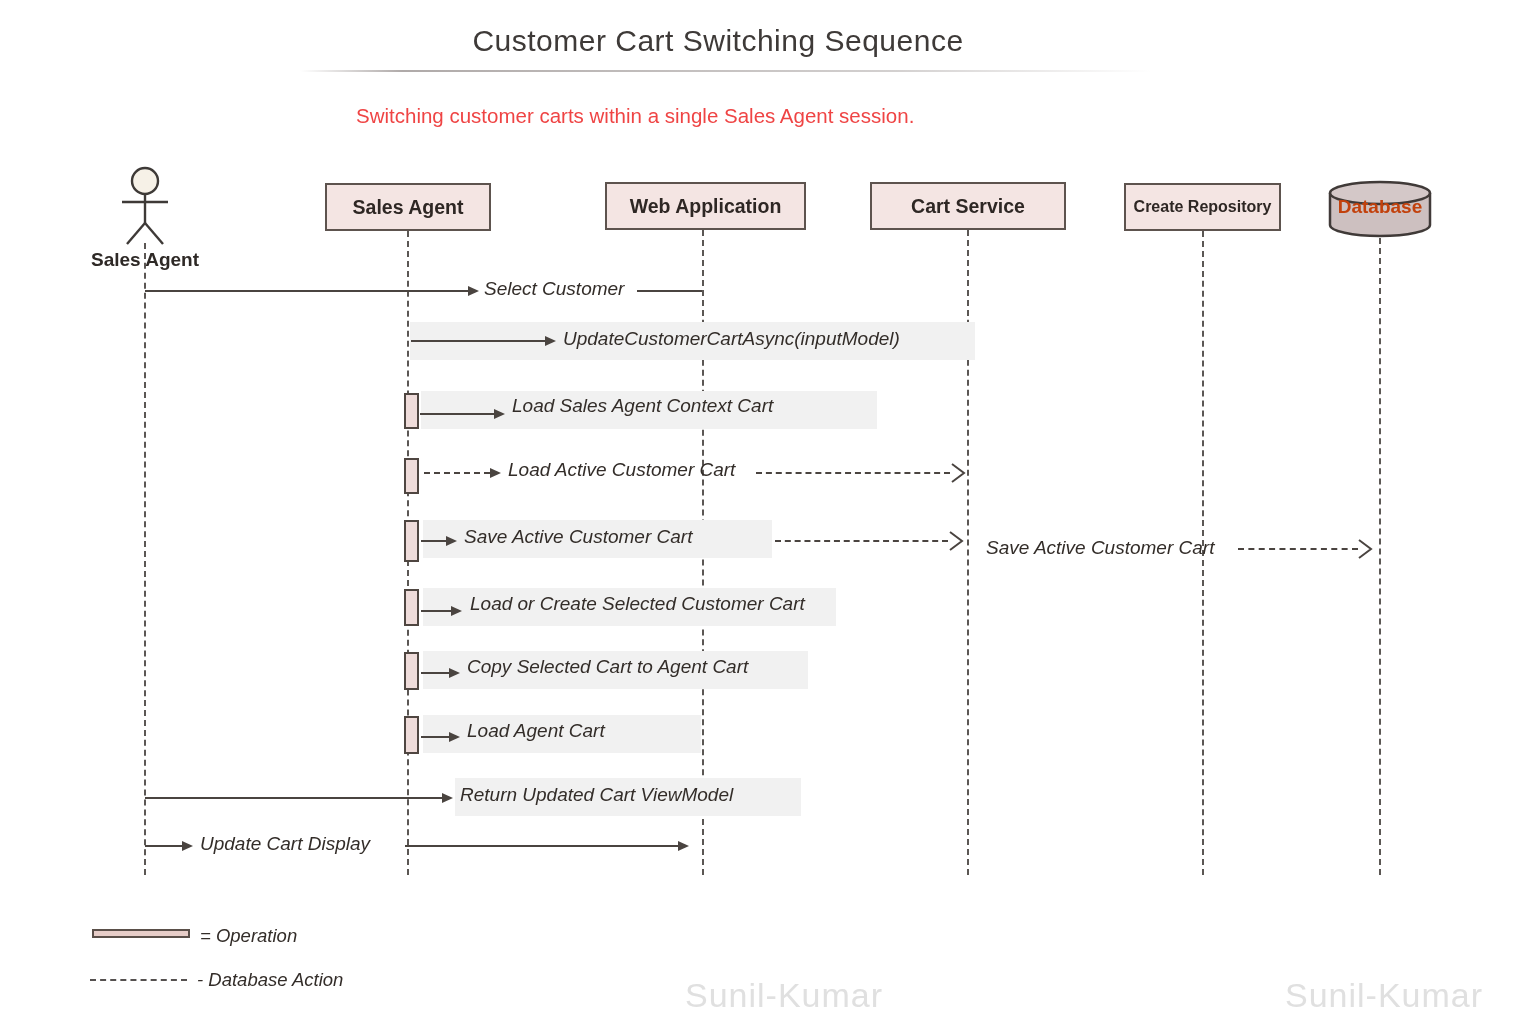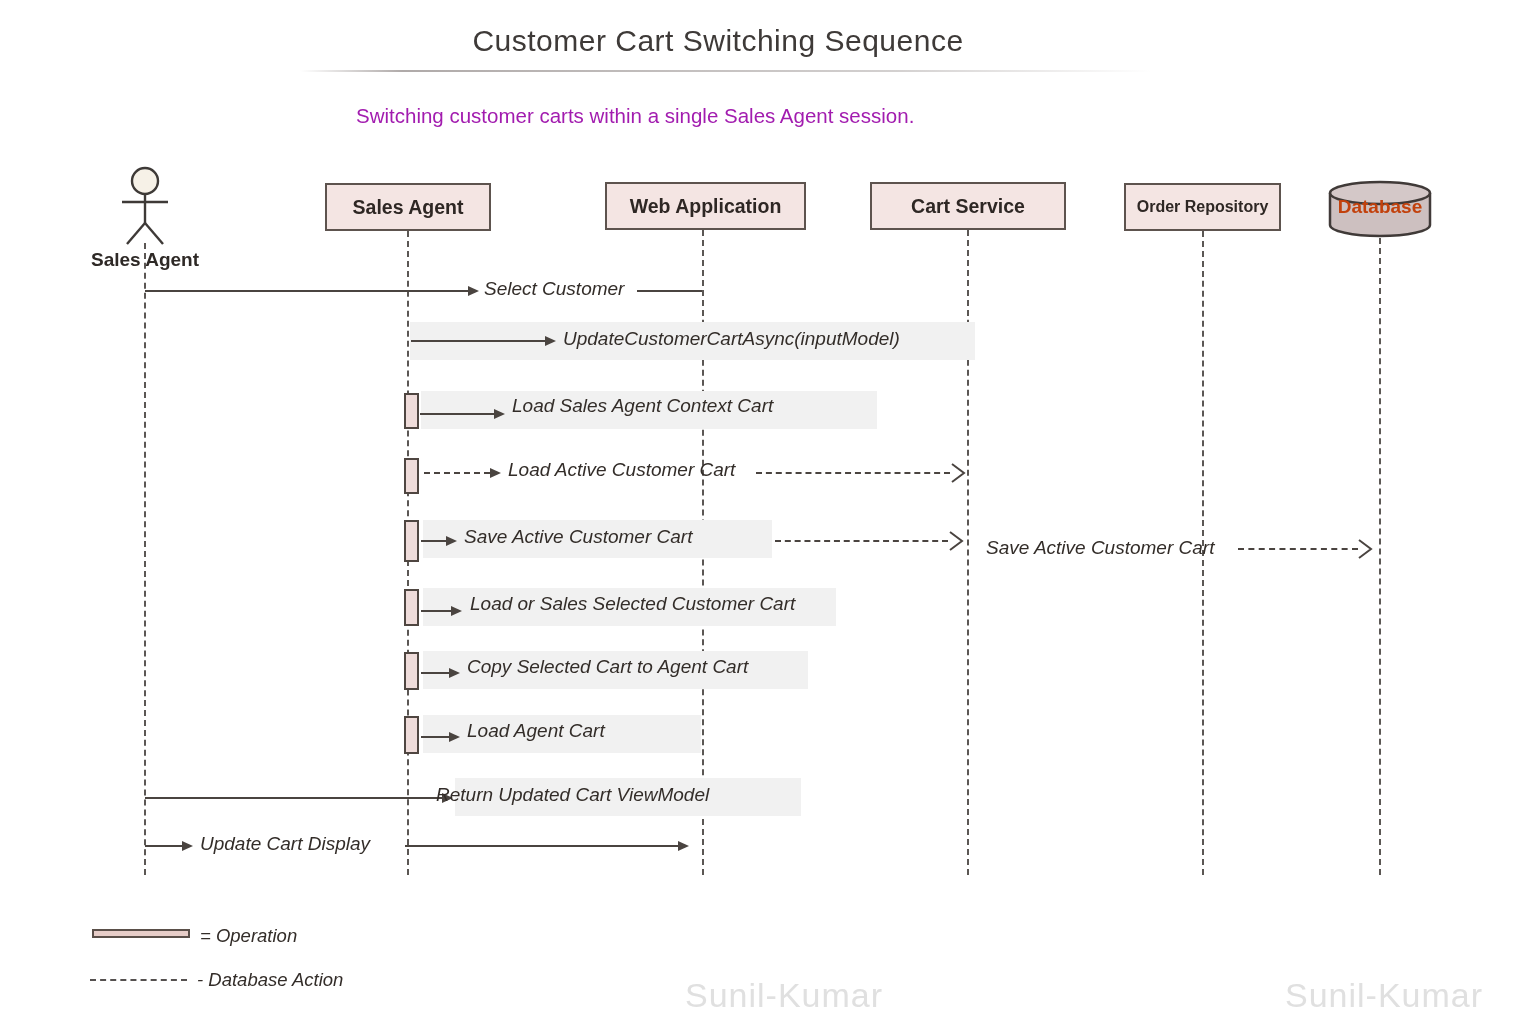--- a/index.html
+++ b/index.html
@@ -5,21 +5,21 @@
   html,body{margin:0;padding:0;background:#ffffff;}
   #canvas{
     position:relative;width:1536px;height:1024px;background:#ffffff;overflow:hidden;
     font-family:"Liberation Sans",sans-serif;color:#352e2a;
   }
   .abs{position:absolute;}
   
   .title{left:0;width:1436px;top:24px;text-align:center;font-size:30px;color:#3e3a38;letter-spacing:.5px;}
   .divider{left:300px;top:70px;width:852px;height:2px;
     background:linear-gradient(to right,rgba(150,140,138,0),rgba(110,100,98,.55) 12%,rgba(110,100,98,.30) 70%,rgba(150,140,138,0));}
-  .subtitle{left:356px;top:104px;font-size:20.5px;color:#a21caf;}
+  .subtitle{left:356px;top:104px;font-size:20.5px;color:#ef4444;}
   
   .participant{background:#f4e5e3;border:2px solid#5d534e;display:flex;align-items:center;justify-content:center;
     font-weight:bold;font-size:19.5px;color:#2e2724;box-sizing:border-box;}
   .lifeline{width:0;border-left:2px dashed #5b5754;}
   .activation{width:15px;background:#efdcda;border:2px solid #4f4641;box-sizing:border-box;}
   .band{background:#f1f1f1;height:38px;}
   .hline{height:0;border-top:2px solid #4a4440;}
   .dline{height:0;border-top:2px dashed #4a4440;}
   .arr{width:0;height:0;border-left:11px solid #4a4440;border-top:5px solid transparent;border-bottom:5px solid transparent;}
   .msg{font-style:italic;font-size:19px;color:#332d29;white-space:nowrap;}
@@ -60,21 +60,21 @@
   <div class="abs participant" style="left:325px;top:183px;width:166px;height:48px;">
     <span>Sales Agent</span>
   </div>
   <div class="abs participant" style="left:605px;top:182px;width:201px;height:48px;">
     <span>Web Application</span>
   </div>
   <div class="abs participant" style="left:870px;top:182px;width:196px;height:48px;">
     <span>Cart Service</span>
   </div>
   <div class="abs participant" style="left:1124px;top:183px;width:157px;height:48px;font-size:16px;">
-    <span>Order Repository</span>
+    <span>Create Repository</span>
   </div>
   <div class="abs" style="left:1324px;top:180px;width:112px;height:58px;">
     <svg width="112" height="58" viewBox="0 0 112 58">
       <path d="M6,13 v32 a50,11 0 0 0 100,0 v-32" fill="#cdc0c0" stroke="#403a38" stroke-width="2.5"></path>
       <ellipse cx="56" cy="13" rx="50" ry="11" fill="#d4c8c8" stroke="#403a38" stroke-width="2.5"></ellipse>
     </svg>
     <div class="abs" style="left:0;top:16px;width:112px;text-align:center;font-weight:bold;font-size:19px;color:#c2410c;">Database</div>
   </div>
 
   <div class="abs band" style="left:410px;top:322px;width:565px;"></div>
@@ -128,33 +128,33 @@
   <div class="abs msg" style="left:986px;top:537px;">Save Active Customer Cart</div>
   <div class="abs dline" style="left:1238px;top:548px;width:120px;"></div>
   <div class="abs" style="left:1356px;top:538px;">
     <svg width="18" height="22" viewBox="0 0 18 22">
         <polyline points="3,2 15,11 3,20" fill="none" stroke="#4a4440" stroke-width="2"></polyline>
       </svg>
   </div>
 
   <div class="abs hline" style="left:421px;top:610px;width:30px;"></div>
   <div class="abs arr" style="left:451px;top:606px;"></div>
-  <div class="abs msg" style="left:470px;top:593px;">Load or Sales Selected Customer Cart</div>
+  <div class="abs msg" style="left:470px;top:593px;">Load or Create Selected Customer Cart</div>
 
   <div class="abs hline" style="left:421px;top:672px;width:28px;"></div>
   <div class="abs arr" style="left:449px;top:668px;"></div>
   <div class="abs msg" style="left:467px;top:656px;">Copy Selected Cart to Agent Cart</div>
 
   <div class="abs hline" style="left:421px;top:736px;width:28px;"></div>
   <div class="abs arr" style="left:449px;top:732px;"></div>
   <div class="abs msg" style="left:467px;top:720px;">Load Agent Cart</div>
 
   <div class="abs hline" style="left:145px;top:797px;width:297px;"></div>
   <div class="abs arr" style="left:442px;top:793px;"></div>
-  <div class="abs msg" style="left:436px;top:784px;">Return Updated Cart ViewModel</div>
+  <div class="abs msg" style="left:460px;top:784px;">Return Updated Cart ViewModel</div>
 
   <div class="abs hline" style="left:145px;top:845px;width:37px;"></div>
   <div class="abs arr" style="left:182px;top:841px;"></div>
   <div class="abs msg" style="left:200px;top:833px;">Update Cart Display</div>
   <div class="abs hline" style="left:405px;top:845px;width:273px;"></div>
   <div class="abs arr" style="left:678px;top:841px;"></div>
 
   <div class="abs legend-bar" style="left:92px;top:929px;"></div>
   <div class="abs legend-text" style="left:200px;top:925px;">= Operation</div>
   <div class="abs legend-dash" style="left:90px;top:979px;"></div>

